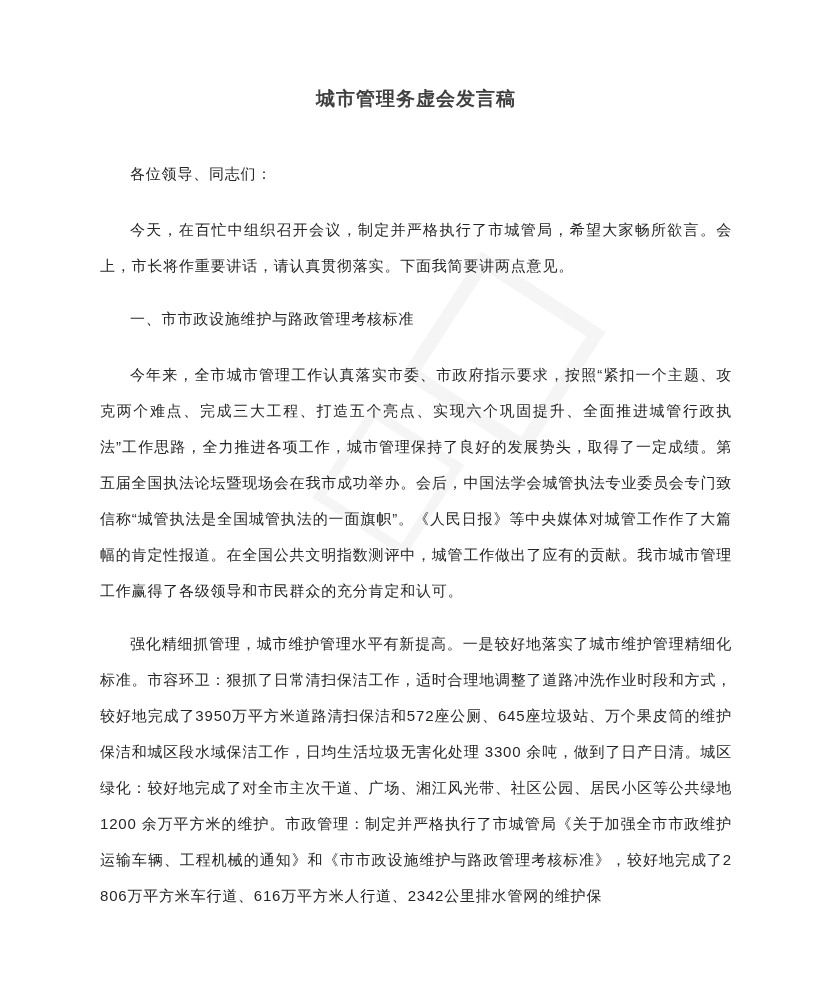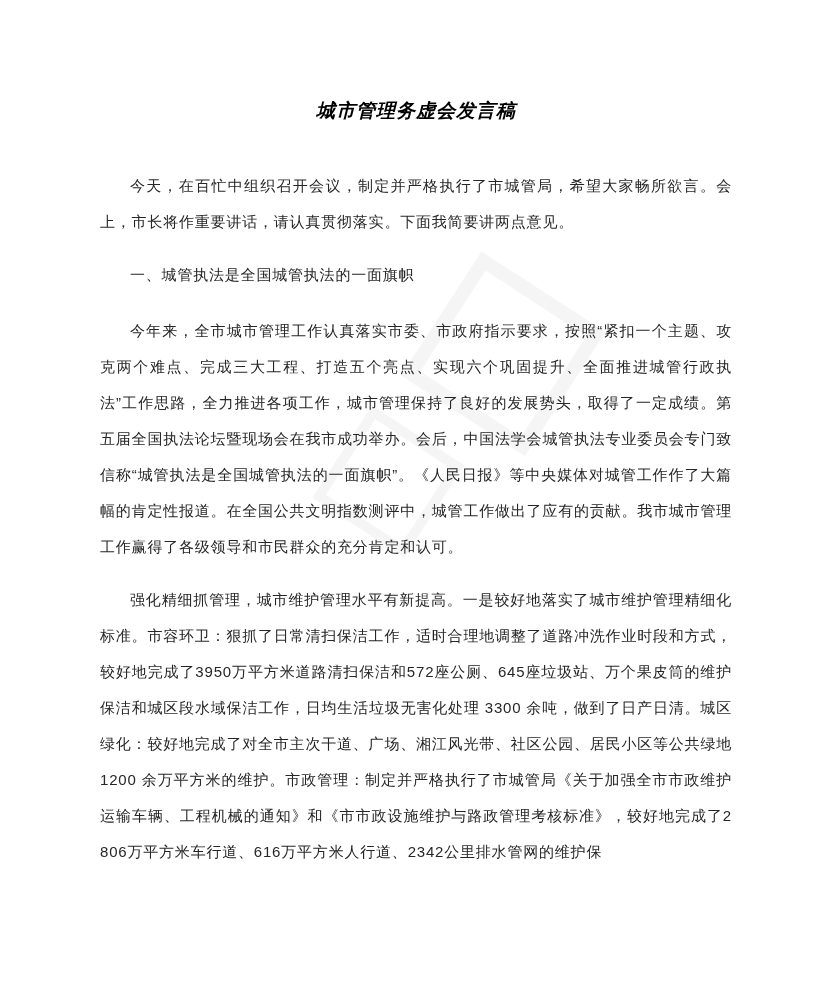--- a/index.html
+++ b/index.html
@@ -17,27 +17,26 @@
     color: #262626;
   }
   .content {
     position: absolute;
     left: 100px;
     top: 86px;
     width: 632px;
     z-index: 2;
   }
   .doc-title {
-    margin: 12px 0 44px 0;
+    margin: 0 0 44px 0;
     text-align: center;
     font-size: 19px;
     font-weight: bold;
     letter-spacing: 1px;
-    color: #000000;
-    font-style: italic;
+    color: #404040;
   }
   .para {
     margin: 0 0 17px 0;
     font-size: 15px;
     line-height: 36px;
     letter-spacing: 0.8px;
     text-align: justify;
     text-indent: 2em;
     word-break: break-all;
     color: #262626;
@@ -85,23 +84,24 @@
 <div class="page">
 
   <div class="watermark">
     <div class="wm-diamond wm-d1"></div>
     <div class="wm-diamond wm-d2"></div>
   </div>
 
   <div class="content">
     <h1 class="doc-title">城市管理务虚会发言稿</h1>
 
+    <p class="para salutation">各位领导、同志们：</p>
 
     <p class="para">今天，在百忙中组织召开会议，制定并严格执行了市城管局，希望大家畅所欲言。会上，市长将作重要讲话，请认真贯彻落实。下面我简要讲两点意见。</p>
 
-    <p class="para section-heading">一、城管执法是全国城管执法的一面旗帜</p>
+    <p class="para section-heading">一、市市政设施维护与路政管理考核标准</p>
 
     <p class="para">今年来，全市城市管理工作认真落实市委、市政府指示要求，按照“紧扣一个主题、攻克两个难点、完成三大工程、打造五个亮点、实现六个巩固提升、全面推进城管行政执法”工作思路，全力推进各项工作，城市管理保持了良好的发展势头，取得了一定成绩。第五届全国执法论坛暨现场会在我市成功举办。会后，中国法学会城管执法专业委员会专门致信称“城管执法是全国城管执法的一面旗帜”。《人民日报》等中央媒体对城管工作作了大篇幅的肯定性报道。在全国公共文明指数测评中，城管工作做出了应有的贡献。我市城市管理工作赢得了各级领导和市民群众的充分肯定和认可。</p>
 
     <p class="para">强化精细抓管理，城市维护管理水平有新提高。一是较好地落实了城市维护管理精细化标准。市容环卫：狠抓了日常清扫保洁工作，适时合理地调整了道路冲洗作业时段和方式，较好地完成了3950万平方米道路清扫保洁和572座公厕、645座垃圾站、万个果皮筒的维护保洁和城区段水域保洁工作，日均生活垃圾无害化处理 3300 余吨，做到了日产日清。城区绿化：较好地完成了对全市主次干道、广场、湘江风光带、社区公园、居民小区等公共绿地 1200 余万平方米的维护。市政管理：制定并严格执行了市城管局《关于加强全市市政维护运输车辆、工程机械的通知》和《市市政设施维护与路政管理考核标准》，较好地完成了2806万平方米车行道、616万平方米人行道、2342公里排水管网的维护保</p>
   </div>
 
 </div>
 
 </body></html>

